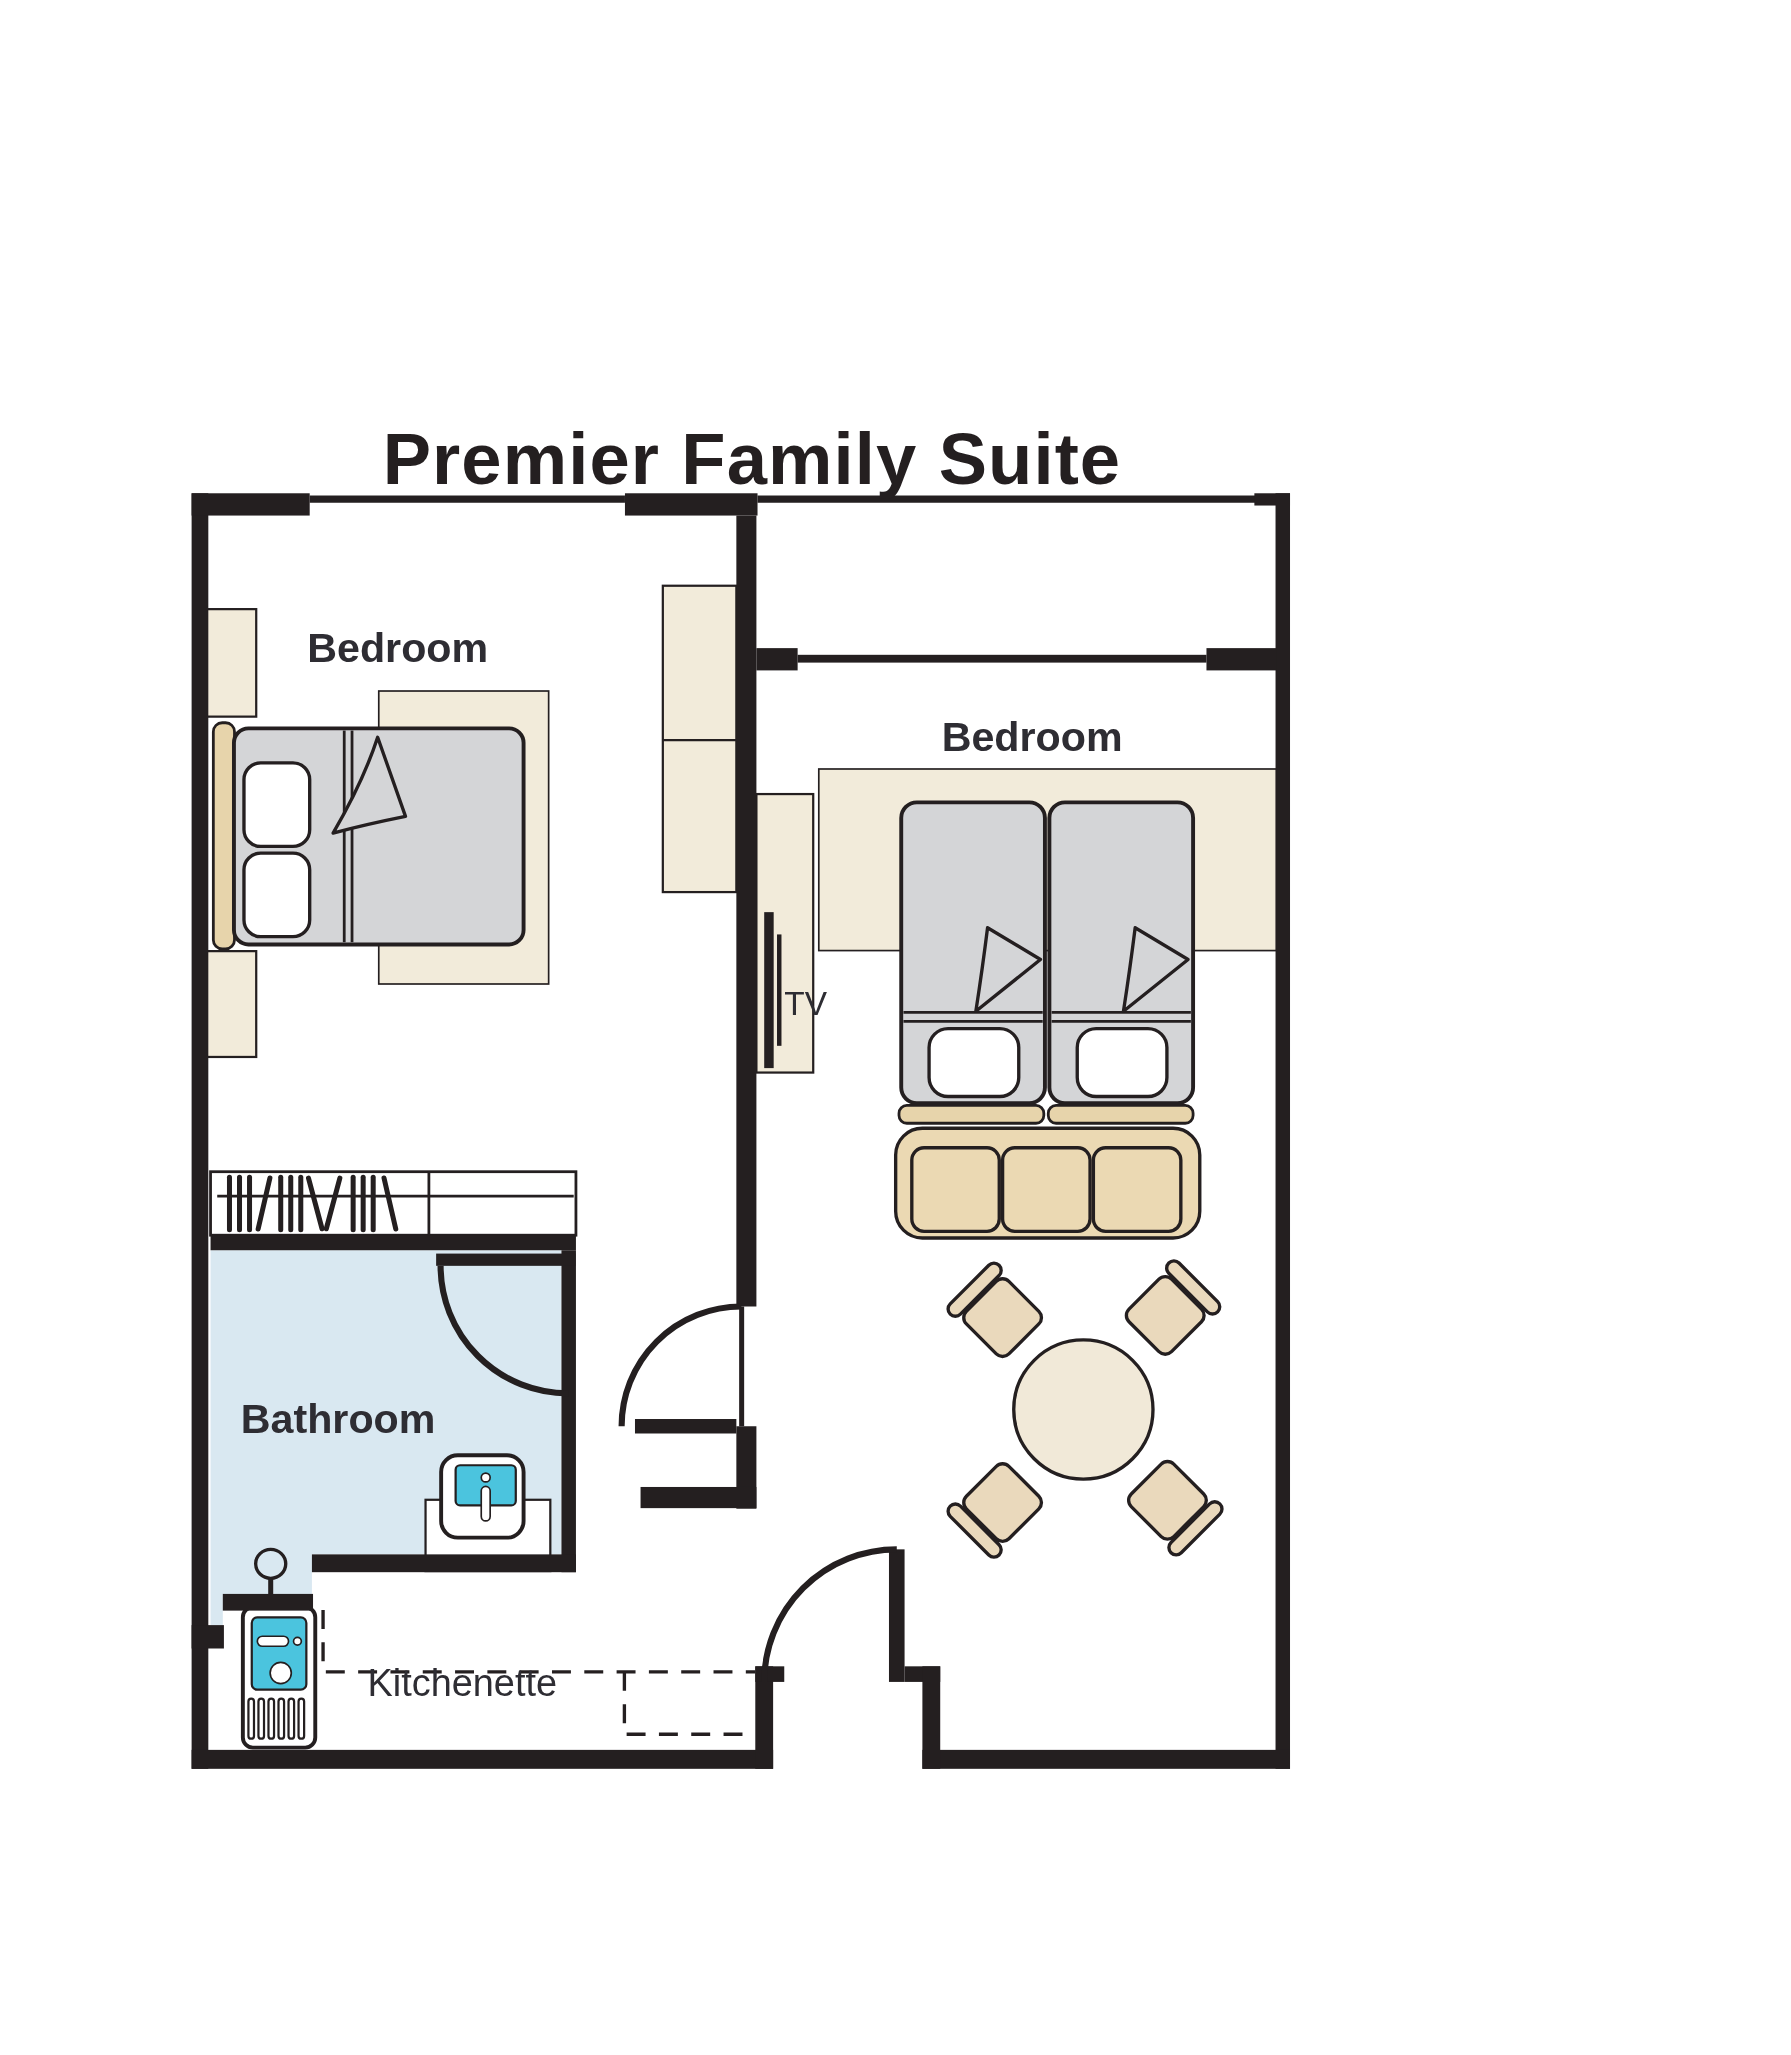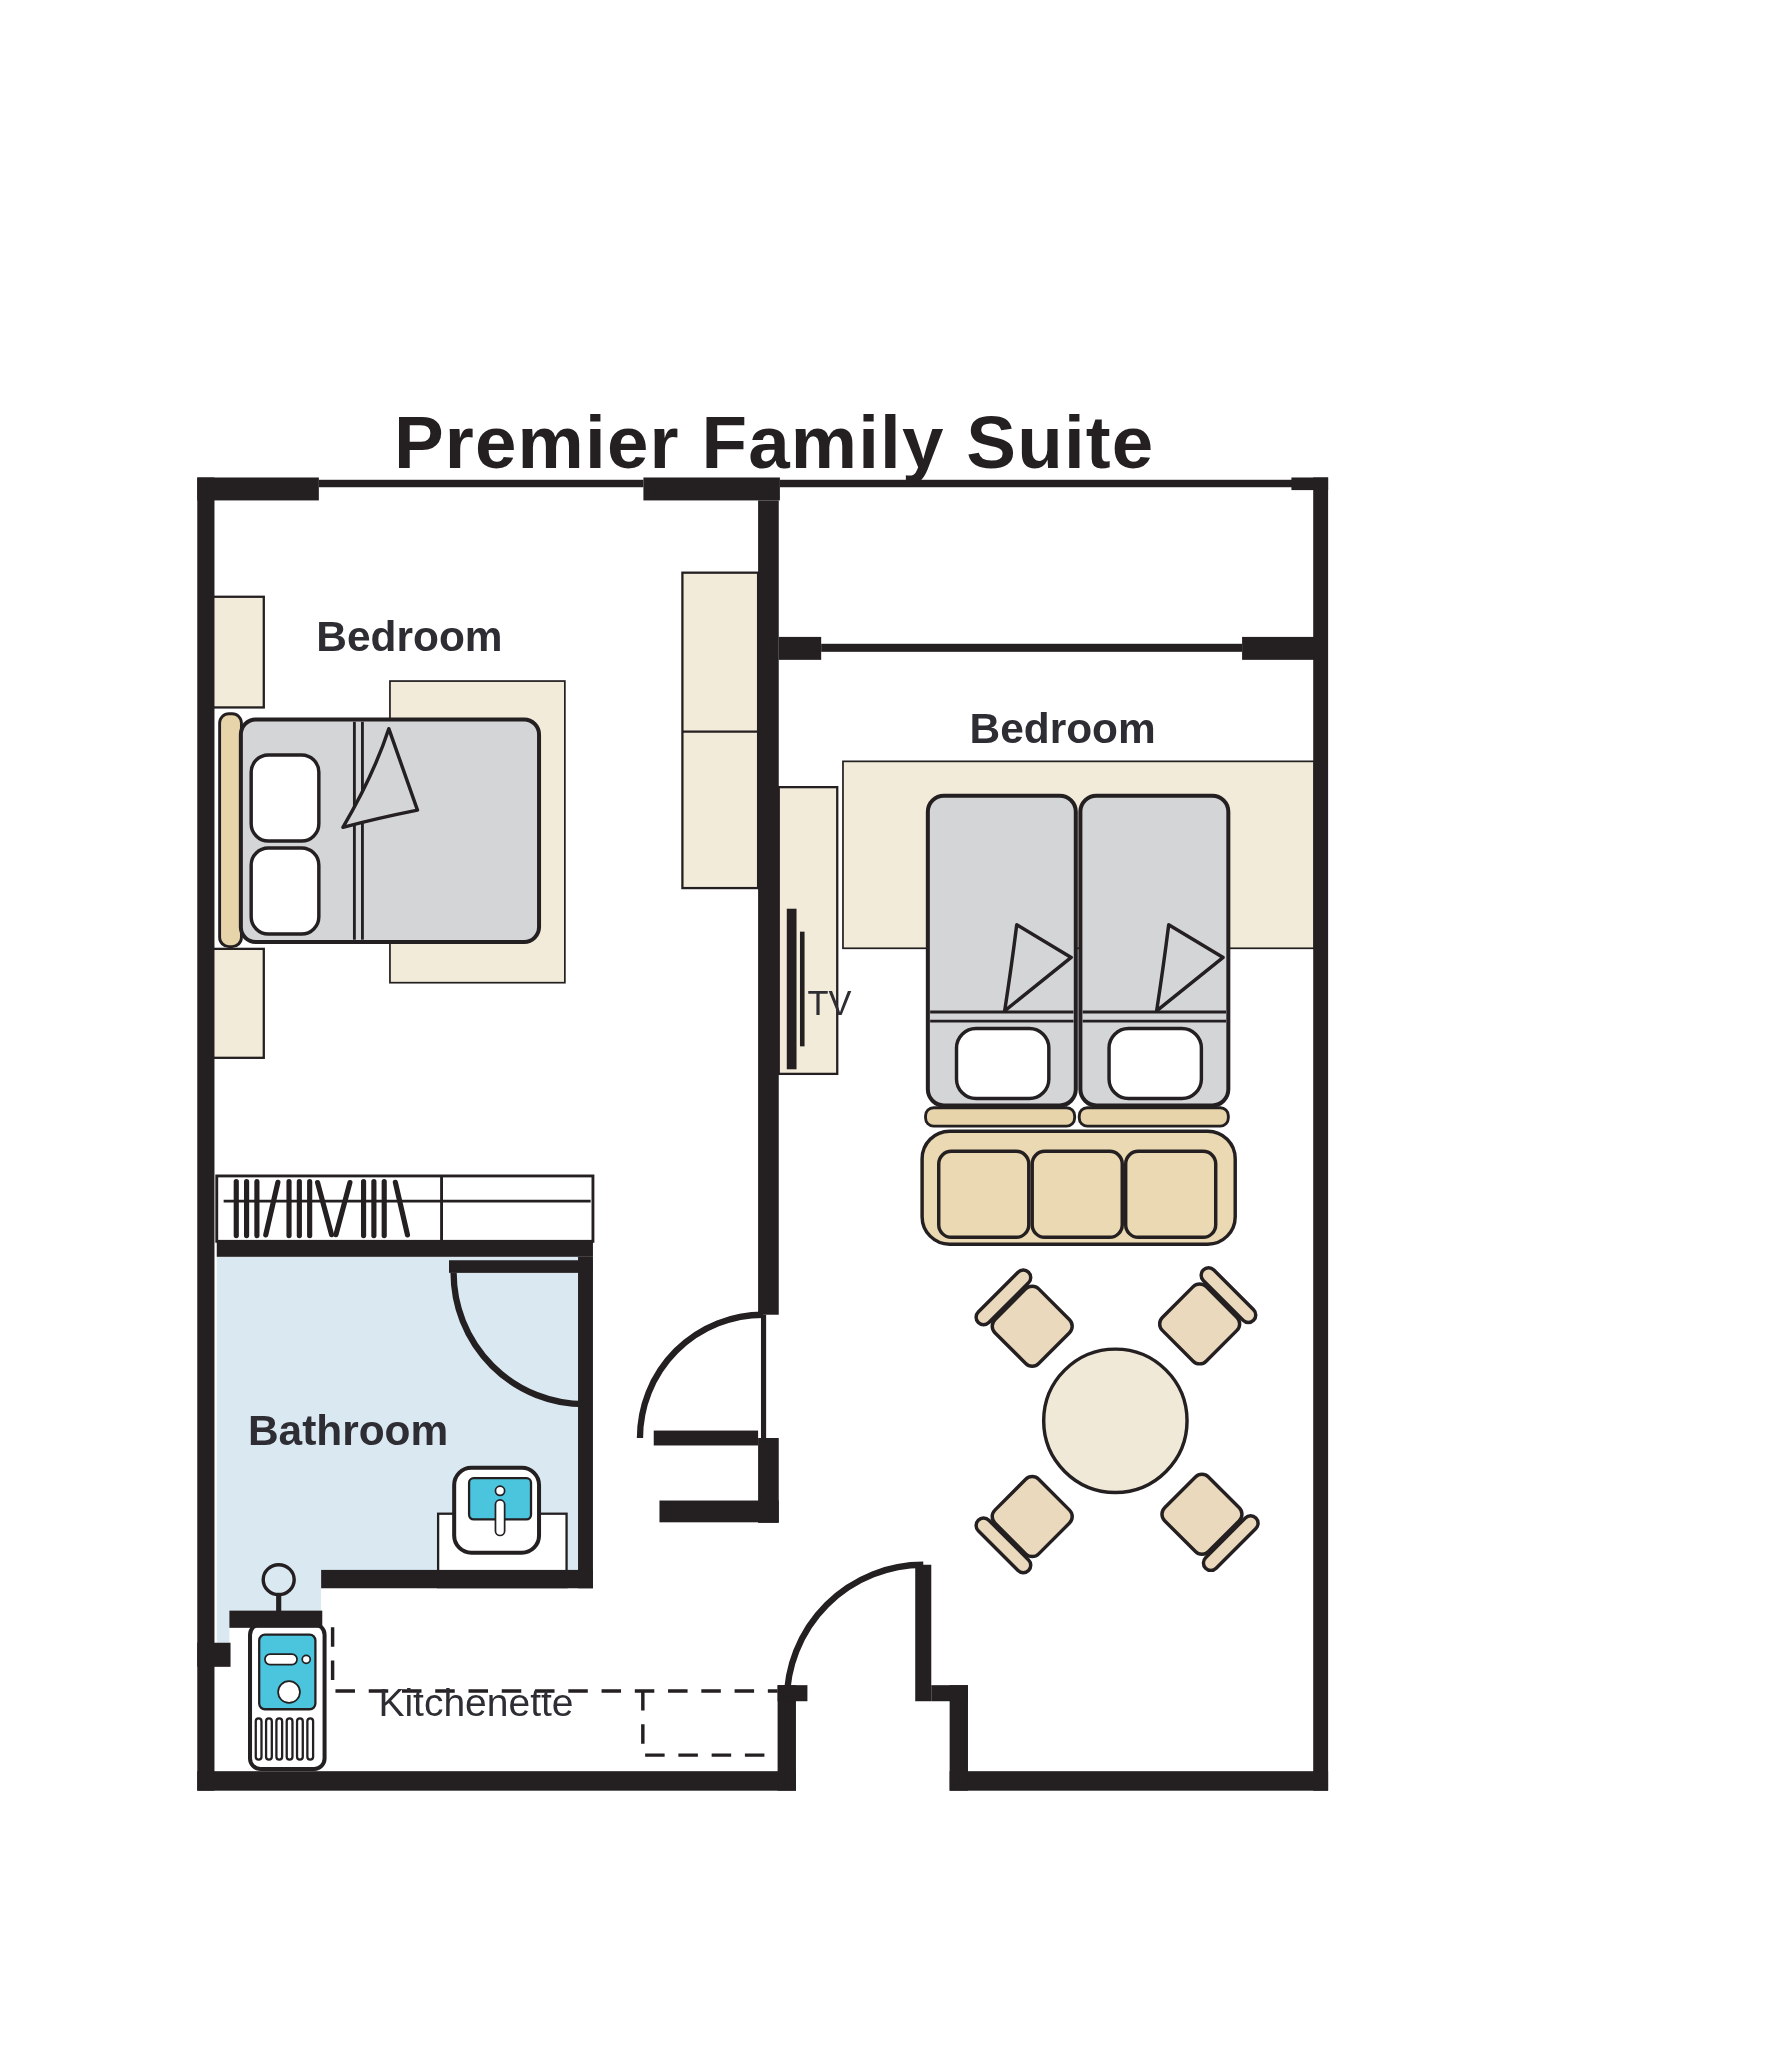--- a/index.html
+++ b/index.html
@@ -2,21 +2,20 @@
 <html style="--ink: #241f20; --label: #2e2d33; --white: #ffffff; --bath: #d9e8f1; --teal: #4bc4de; --beige: #f2ebda; --tan: #e7d4ab; --sofa: #ebd9b3; --chair: #ead9bc; --cream: #f1e9d8; --gray: #d4d5d7;font-size:11px"><head>
 <meta charset="utf-8">
 <style>
   html,body{margin:0;padding:0;background:#ffffff;}
   .page{
     position:relative;
     width:1456px;height:2056px;
     background:var(--white,#fff);
     overflow:hidden;
     font-family:"Liberation Sans",sans-serif;
-    padding-left:43px;
   }
   svg{position:absolute;left:0;top:0;width:100%;height:100%;}
 
   .wall     {fill:var(--ink);}
   .winline  {fill:var(--ink);}
   .leaf     {fill:var(--ink);}
   .arc      {fill:none;stroke:var(--ink);stroke-width:11;}
   .dash     {fill:none;stroke:var(--ink);stroke-width:6;stroke-dasharray:34 24;}
 
   .rug      {fill:var(--beige);stroke:var(--ink);stroke-width:3;}

